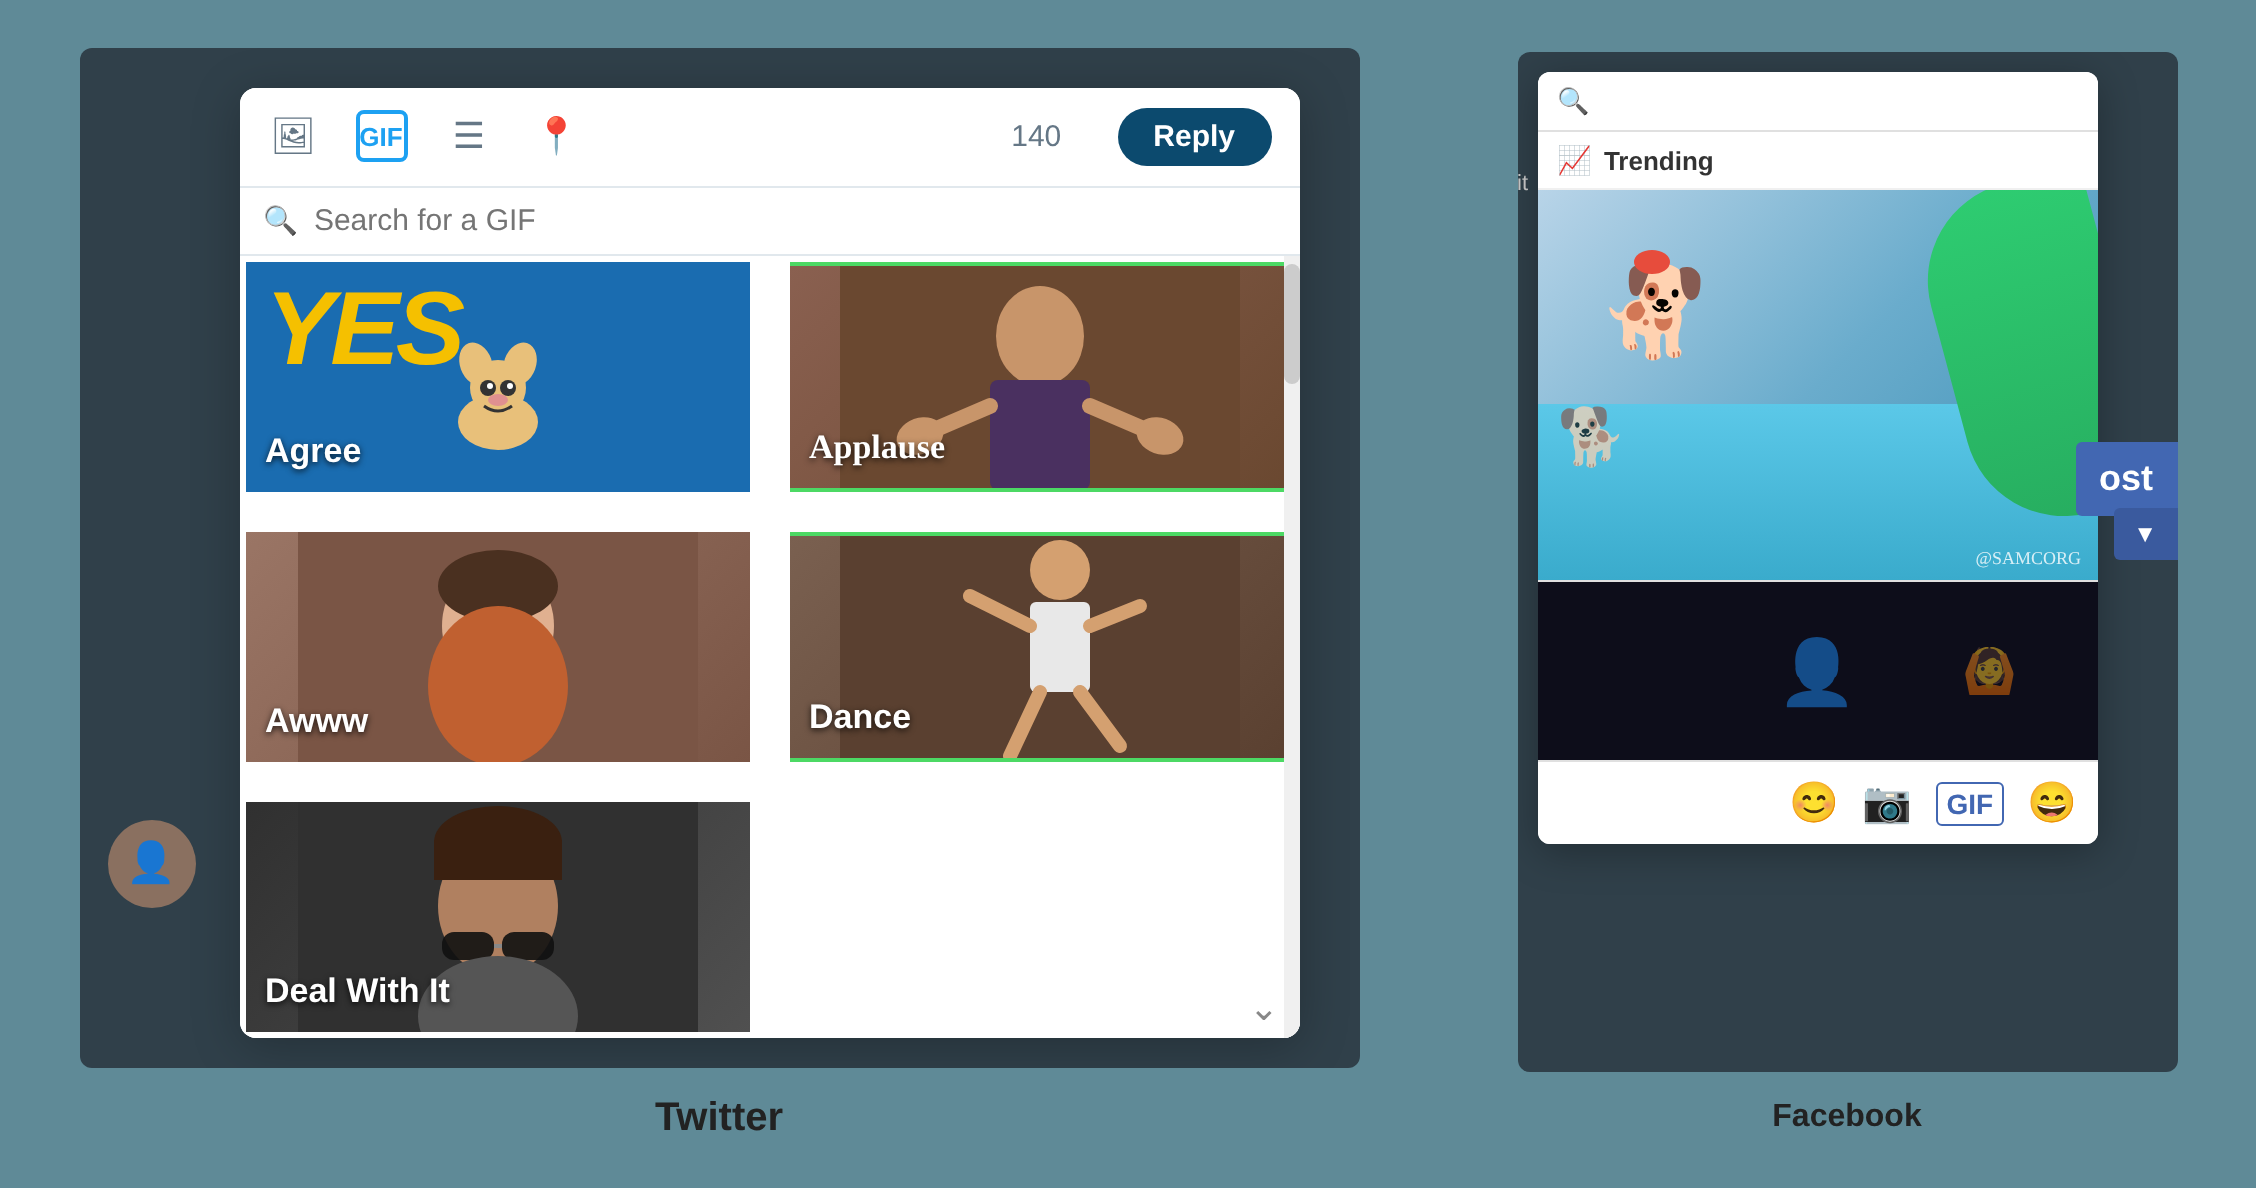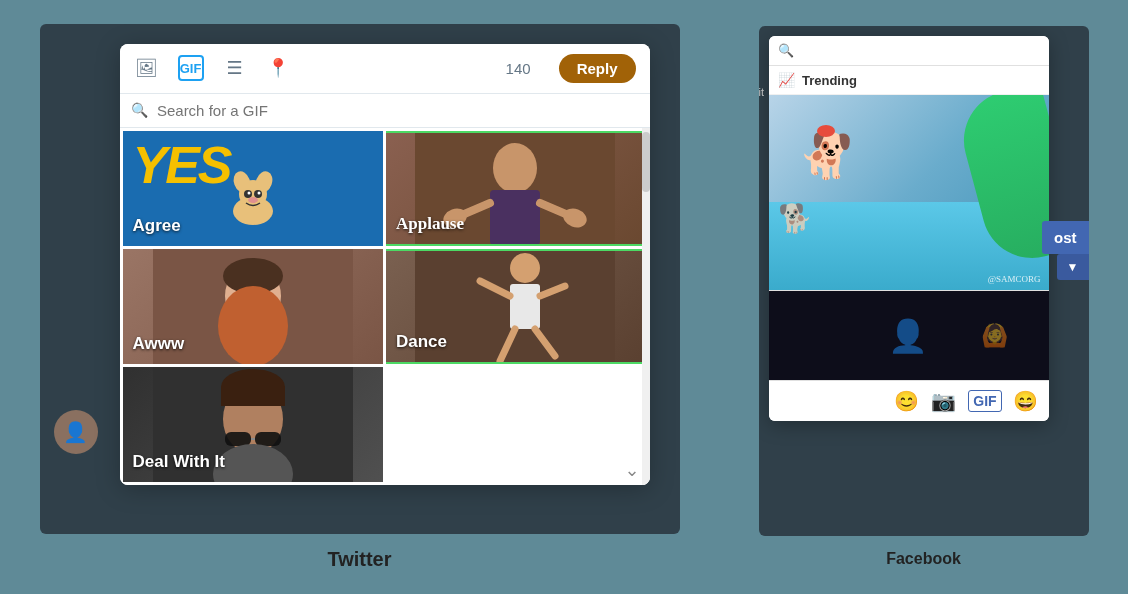--- a/index.html
+++ b/index.html
@@ -80,21 +80,21 @@
     }
 
     .char-count {
       margin-left: auto;
       color: #657786;
       font-size: 15px;
       margin-right: 10px;
     }
 
     .reply-btn {
-      background: #a16207;
+      background: #0c4a6e;
       color: #fff;
       border: none;
       border-radius: 20px;
       padding: 6px 18px;
       font-size: 15px;
       font-weight: bold;
       cursor: pointer;
     }
 
     .search-bar {
@@ -116,21 +116,21 @@
       outline: none;
       font-size: 15px;
       color: #333;
       width: 100%;
       background: transparent;
     }
 
     .gif-grid {
       display: grid;
       grid-template-columns: 1fr 1fr;
-      gap: 3px;
+      gap: 20px;
       background: #fff;
       padding: 3px;
       position: relative;
     }
 
     .gif-cell {
       position: relative;
       height: 115px;
       overflow: hidden;
       cursor: pointer;
@@ -549,18 +549,18 @@
       </div>
 
       <div class="fb-bottom-toolbar">
         <span class="fb-toolbar-icon">😊</span>
         <span class="fb-toolbar-icon">📷</span>
         <span class="fb-toolbar-icon active" style="font-size:14px; font-weight:bold; color:#4267b2; border:1px solid #4267b2; padding:2px 4px; border-radius:3px;">GIF</span>
         <span class="fb-toolbar-icon">😄</span>
       </div>
     </div>
 
-    <div style="position:absolute; right:0; top:195px; background:#4267b2; color:#fff; padding:8px 12px; font-size:15px; font-weight:bold; cursor:pointer; border-radius:3px 0 0 3px;">ost</div>
+    <div style="position:absolute; right:0; top:195px; background:#4267b2; color:#fff; padding:8px 12px; font-size:18px; font-weight:bold; cursor:pointer; border-radius:3px 0 0 3px;">ost</div>
 
     <div style="position:absolute; right:0; top:228px; background:#3a5a9e; color:#fff; padding:6px 10px; font-size:12px; cursor:pointer; border-radius:3px 0 0 3px;">▼</div>
   </div>
   <div class="facebook-label">Facebook</div>
 </div>
 
 </body></html>

